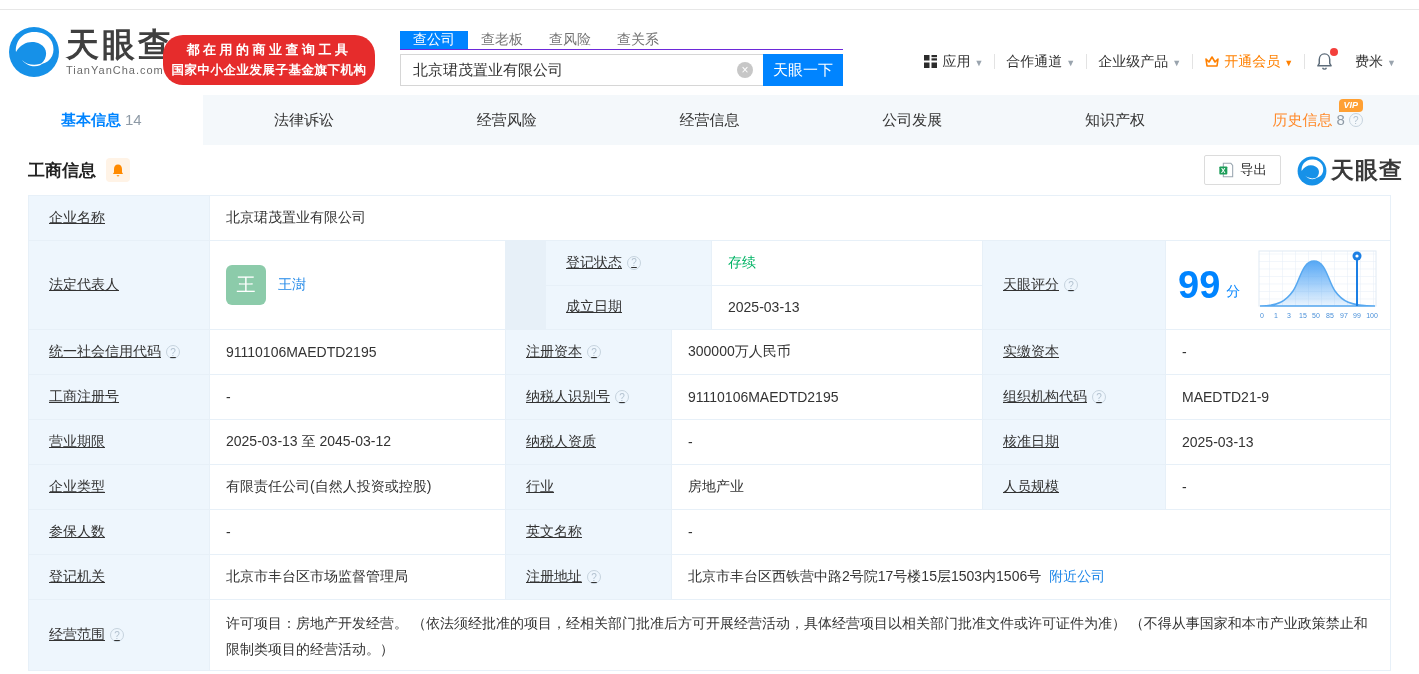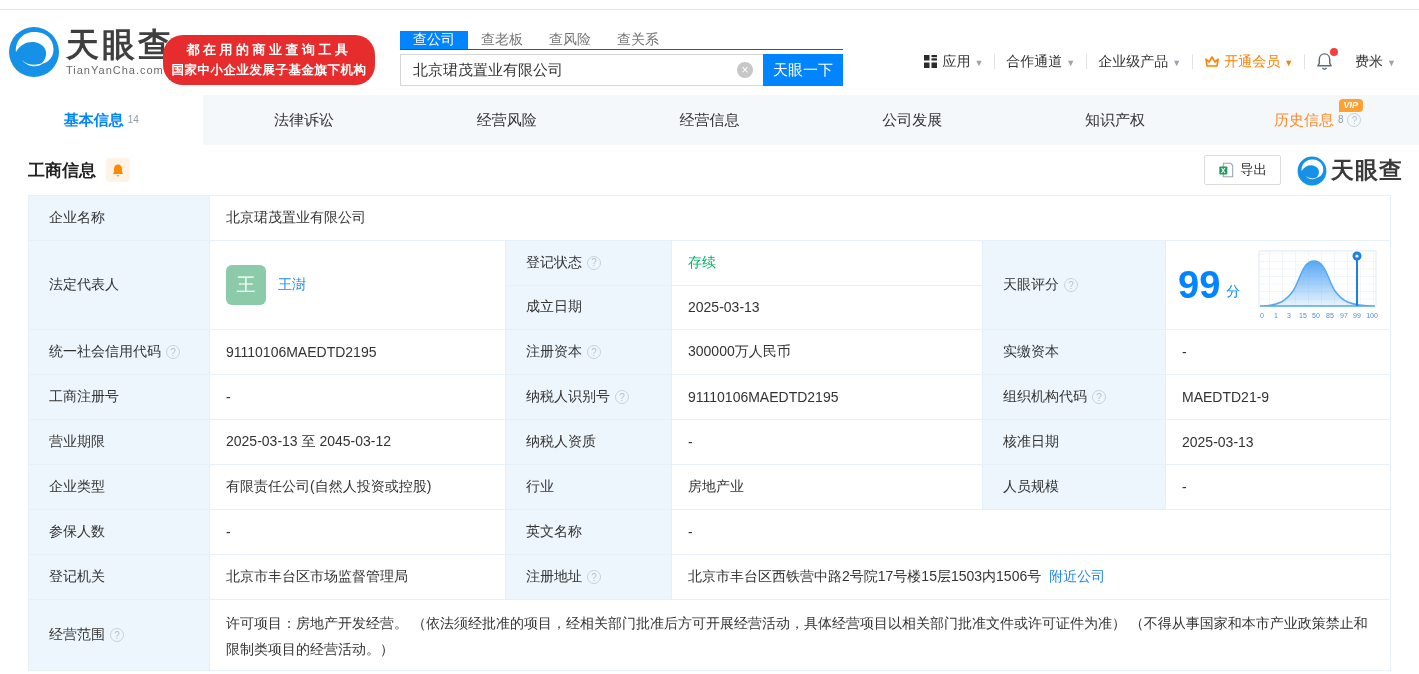--- a/index.html
+++ b/index.html
@@ -44,21 +44,21 @@
   .nav-item .caret { font-size:9px; color:#9aa4ae; margin-top:2px; }
   .nav-sep { width:1px; height:15px; background:#e3e3e3; }
   .nav-vip { color:#ff8000; font-weight:normal; }
   .bell-wrap { position:relative; padding:0 10px; cursor:pointer; display:flex; align-items:center; }
   .bell-dot { position:absolute; top:-4px; right:6px; width:8px; height:8px; border-radius:50%; background:#f3403c; }
 
   
   .tabbar { height:50px; background:#f4f8fb; display:flex; }
   .tab { flex:1; display:flex; align-items:center; justify-content:center; font-size:15px;
     color:#333; cursor:pointer; position:relative; }
-  .tab .count { font-size:10px; color:#8e9aa6; margin-left:4px; position:relative; top:-1px; font-weight:normal; }
+  .tab .count { font-size:15px; color:#8e9aa6; margin-left:4px; position:relative; top:-1px; font-weight:normal; }
   .tab.active { background:#fff; color:#0084ff; font-weight:bold; }
   .tab.history { color:#ff8a2b; }
   .vip-badge { position:absolute; top:4px; right:56px; background:#ffa033; color:#fff;
     font-size:9px; font-style:italic; font-weight:bold; padding:1px 5px 2px; border-radius:4px 4px 4px 0; }
   .tab .q { margin-left:4px; }
 
   
   .section-head { height:50px; display:flex; align-items:center; padding:0 28px; position:relative; }
   .section-title { font-size:17px; font-weight:bold; color:#222; }
   .bell-box { width:24px; height:24px; background:#fff3e6; border-radius:4px; margin-left:10px;
@@ -68,25 +68,25 @@
     padding:0 13px; font-size:13.5px; color:#333; cursor:pointer; font-family:inherit; }
   .watermark { position:absolute; right:16px; top:10px; display:flex; align-items:center; gap:4px; }
   .watermark-text { font-size:23px; font-weight:bold; color:#3a3a3a; letter-spacing:1px; }
 
   
   .table { margin:0 28px; width:1363px; display:grid;
     grid-template-columns:180px 295px 165px 310px 182px 1fr;
     grid-template-rows:44px 88px 44px 44px 44px 44px 44px 44px 70px;
     gap:1px; background:#e7f0f8; border:1px solid #e7f0f8; font-size:14px; }
   .cell { background:#fff; display:flex; align-items:center; padding:0 16px; color:#333; overflow:hidden; }
-  .cell.label { background:#eef6fd; padding-left:20px; gap:5px; }
+  .cell.label { background:#eef6fd; padding-left:20px; gap:5px;text-decoration:underline; }
   .span26 { grid-column:2/7; }
   .span46 { grid-column:4/7; }
   .sub { grid-column:3/5; display:grid; grid-template-columns:165px 1fr; grid-template-rows:1fr 1fr;
-    gap:1px; background:#e7f0f8; }
+    gap:1px; background:#e7f0f8;margin-left:40px; }
   .q { width:14px; height:14px; min-width:14px; border-radius:50%; border:1px solid #c6d3de;
     color:#b3c2d0; font-size:10px; display:inline-flex; align-items:center; justify-content:center; cursor:pointer; }
   .green { color:#00b365; }
   .link { color:#1f87e8; cursor:pointer; text-decoration:none; }
   .avatar { width:40px; height:40px; border-radius:6px; background:#8ccbaa; color:#fff;
     display:flex; align-items:center; justify-content:center; font-size:19px; cursor:pointer; }
   .rep-name { margin-left:12px; }
   .scope-cell { align-items:flex-start; padding-top:10px; padding-bottom:10px; line-height:26px; }
   .addr-cell { gap:8px; }
 

